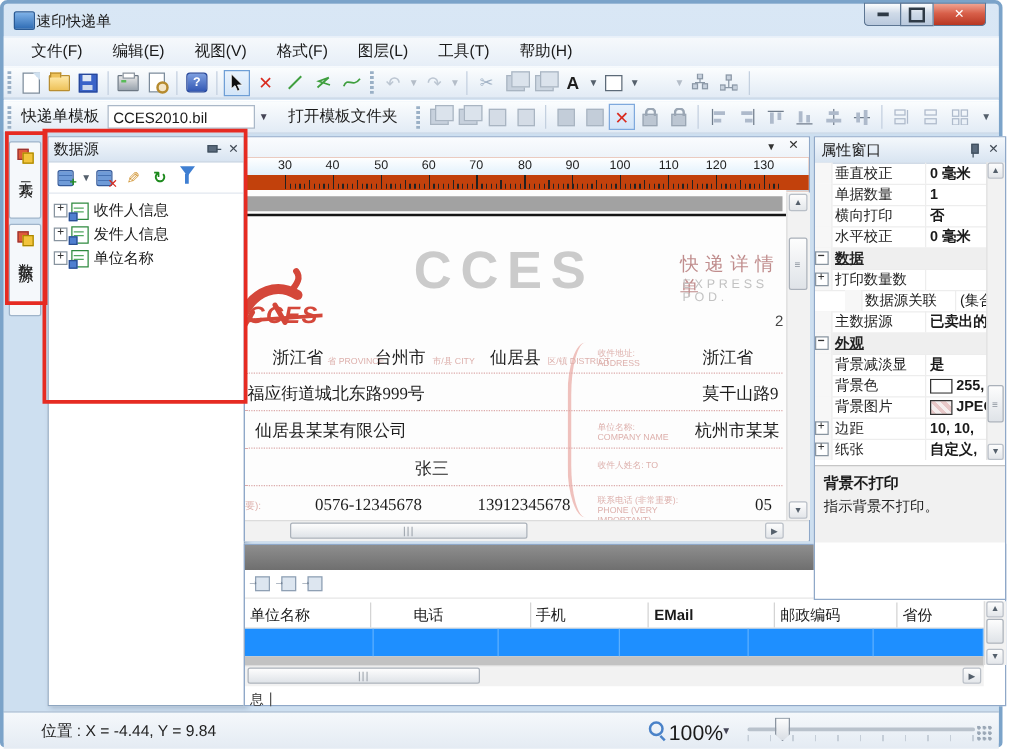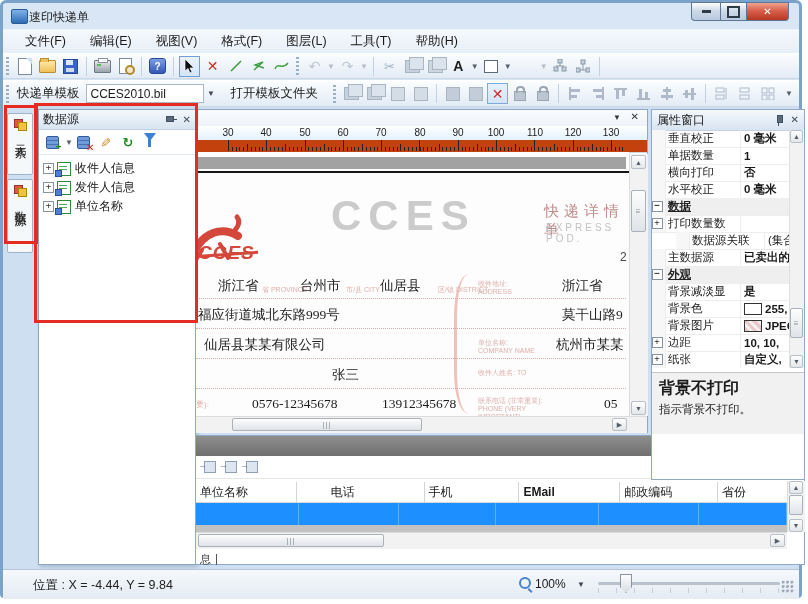--- a/index.html
+++ b/index.html
@@ -146,21 +146,21 @@
   .pname{width:72px;flex:none;padding-left:2px;font-size:11.5px;color:#222;white-space:nowrap;overflow:hidden;border-right:1px solid #ededed;height:100%;display:flex;align-items:center;}
   .pval{flex:1;padding-left:3px;font-size:11.5px;font-weight:bold;white-space:nowrap;overflow:hidden;display:flex;align-items:center;}
   .pval.norm{font-weight:normal;}
   .pcat{background:#efefef;font-weight:bold;}
   .pcat .pname{border-right:none;width:110px;text-decoration:underline;}
   .swatch{width:16px;height:10px;border:1px solid #333;background:#fff;margin-right:3px;flex:none;}
   .swatch.img{background:repeating-linear-gradient(45deg,#e8c8c8 0 3px,#f5eeee 3px 6px);}
   .pscroll{position:absolute;right:0;top:20px;width:14px;height:238px;background:#f2f2f2;border-left:1px solid #e0e0e0;}
   .pdesc{position:absolute;left:0;top:262px;width:152px;height:62px;background:#f1f1f1;border-top:1px solid #c6c6c6;
     padding:5px 7px;box-sizing:border-box;}
-  .pdesc b{font-size:16px;} .pdesc div{font-size:11.5px;margin-top:3px;color:#222;}
+  .pdesc b{font-size:12px;} .pdesc div{font-size:11.5px;margin-top:3px;color:#222;}
   
   .pin{width:12px;height:12px;position:relative;margin-left:auto;}
   .pin:before{content:"";position:absolute;left:4px;top:1px;width:4px;height:6px;background:#5a6a7c;border:1px solid #41505f;}
   .pin:after{content:"";position:absolute;left:5.5px;top:8px;width:1px;height:4px;background:#41505f;}
   .pin.h{transform:rotate(-90deg);}
   .xglyph{font-size:10px;font-weight:bold;color:#40且4a55;color:#414a55;margin-left:6px;line-height:1;}
   
   .bpanel{left:192px;top:432px;width:610px;height:130px;background:#fff;border:1px solid #8fa8c8;box-sizing:border-box;z-index:4;}
   .bhead{height:20px;background:linear-gradient(#8e8e8e,#6f6f6f);display:flex;align-items:center;padding:0 5px;}
   .bhead .pin:before{background:#2c2c2c;border-color:#111;} .bhead .pin:after{background:#111;}
@@ -175,21 +175,21 @@
   .brow .bcell{border-right:1px solid #5cb0ff;box-sizing:border-box;height:100%;}
   .bgray{height:9px;background:#c2c2c2;}
   .btab{position:absolute;left:4px;top:116px;font-size:11px;color:#333;display:flex;align-items:center;}
   .btab i{width:1px;height:11px;background:#555;margin-left:5px;}
   
   .status{left:0;top:566px;width:100%;height:29px;background:linear-gradient(#f5f8fb,#e4ebf3);
     border-top:1px solid #b6c5d6;}
   .postext{position:absolute;left:30px;top:7px;font-size:12.5px;color:#222;}
   .mag{position:absolute;left:516px;top:7px;width:8px;height:8px;border:2px solid #4a82c8;border-radius:50%;}
   .mag:after{content:"";position:absolute;left:8px;top:9px;width:5px;height:2px;background:#4a82c8;transform:rotate(45deg);transform-origin:0 0;}
-  .zoomtext{position:absolute;left:532px;top:7px;font-size:12px;}
+  .zoomtext{position:absolute;left:532px;top:7px;font-size:17px;}
   .zoomdd{position:absolute;left:574px;top:10px;font-size:8px;color:#445;}
   .slider-track{position:absolute;left:595px;top:12px;width:182px;height:3px;background:#b9c2cc;border-radius:2px;}
   .slider-ticks{position:absolute;left:595px;top:18px;width:182px;height:5px;
     background:repeating-linear-gradient(90deg,#c5ced8 0 1px,transparent 1px 18px);}
   .slider-thumb{position:absolute;left:617px;top:4px;width:10px;height:17px;background:linear-gradient(#fdfdfd,#d8dde4);
     border:1px solid #8b95a1;clip-path:polygon(0 0,100% 0,100% 70%,50% 100%,0 70%);}
   .grip9{position:absolute;right:5px;top:10px;width:13px;height:13px;
     background:radial-gradient(circle at 2px 2px,#9aa7b6 1.4px,transparent 1.6px);background-size:4.4px 4.4px;}
   .bold{font-weight:bold;}
   svg{display:block;}
@@ -516,21 +516,21 @@
       <div class="wm-cn">快递详情单</div>
       <div class="wm-en">EXPRESS POD.</div>
       <div class="wm-digit">2</div>
       <div class="wm-curve"></div>
 
       <div class="frow" style="top:122px;">
         <span class="fval" style="left:22px;top:3px;">浙江省</span>
         <span class="flab" style="left:66px;top:12px;">省 PROVINCE</span>
         <span class="fval" style="left:104px;top:3px;">台州市</span>
         <span class="flab" style="left:150px;top:12px;">市/县 CITY</span>
-        <span class="fval" style="left:184px;top:3px;">仙居县</span>
+        <span class="fval" style="left:196px;top:3px;">仙居县</span>
         <span class="flab" style="left:242px;top:12px;">区/镇 DISTRICT</span>
         <span class="flab" style="left:282px;top:6px;width:52px;white-space:normal;">收件地址: ADDRESS</span>
         <span class="fval" style="left:366px;top:3px;">浙江省</span>
       </div>
       <div class="frow" style="top:150px;height:26px;">
         <span class="fval" style="left:2px;top:4px;">福应街道城北东路999号</span>
         <span class="fval" style="left:366px;top:4px;">莫干山路9</span>
       </div>
       <div class="frow" style="top:180px;height:26px;">
         <span class="fval" style="left:8px;top:4px;">仙居县某某有限公司</span>

